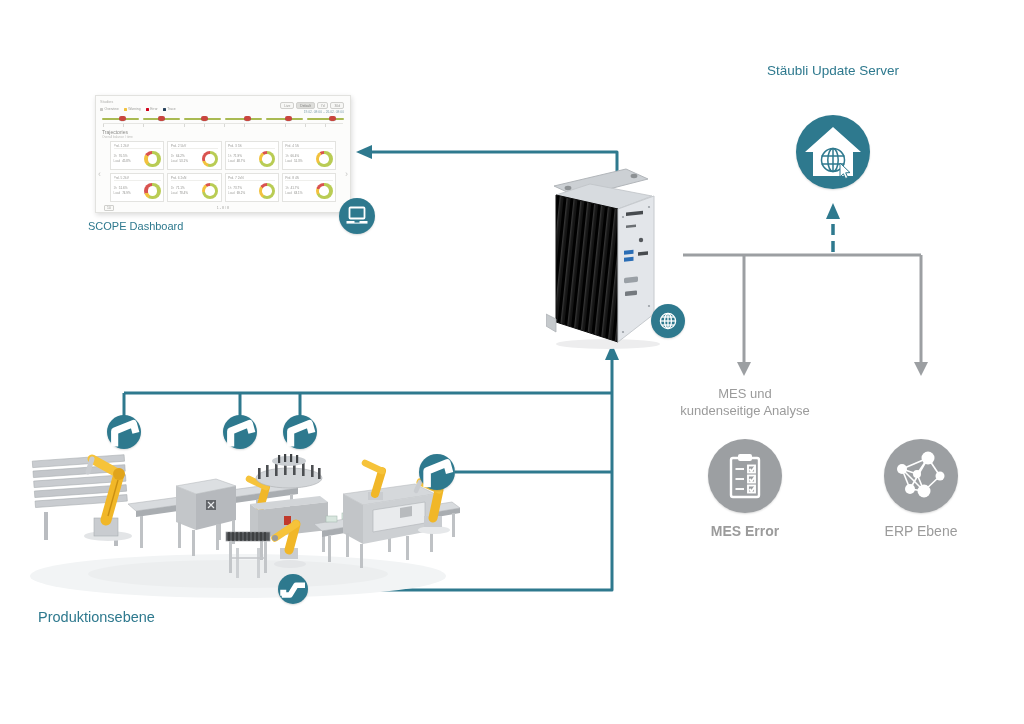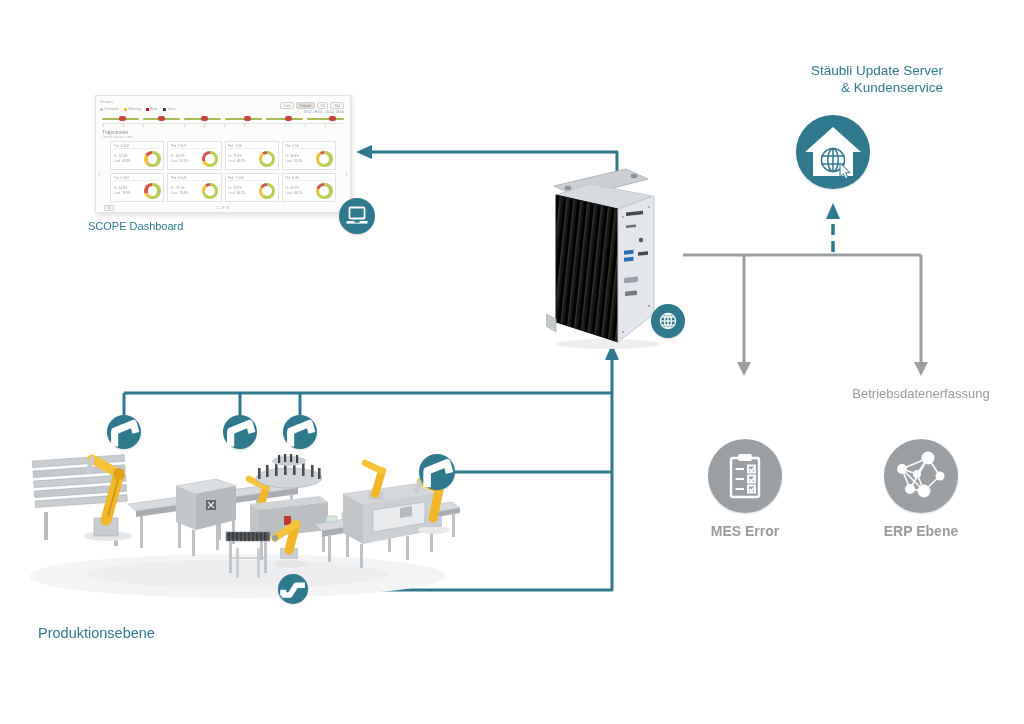--- a/index.html
+++ b/index.html
@@ -245,23 +245,22 @@
   <div class="abs teal-label" style="left:88px;top:220px;font-size:11px;">SCOPE Dashboard</div>
 
   <div class="circle-icon" style="left:339px;top:198px;width:36px;height:36px;">
     <svg width="36" height="36" viewBox="0 0 36 36">
       <rect x="10.5" y="9.5" width="15" height="11" rx="1" fill="none" stroke="#fff" stroke-width="1.8"></rect>
       <path d="M7.5,23 H28.5 V25.6 H7.5 Z" fill="#fff"></path>
       <rect x="15.5" y="23" width="5" height="1.6" fill="#2E798E"></rect>
     </svg>
   </div>
 
-  <div class="abs teal-label center" style="left:723px;top:62px;width:220px;font-size:13.5px;line-height:17px;text-align:right;">
+  <div class="abs teal-label center" style="left:723px;top:62px;width:220px;font-size:13.5px;line-height:17px;">
     <div>Stäubli Update Server</div>
-    <div>&amp; Kundenservice</div>
   </div>
   <div class="circle-icon" style="left:796px;top:115px;width:74px;height:74px;">
     <svg width="74" height="74" viewBox="0 0 74 74">
       <polygon points="37,12 9,37 17,37 17,61 57,61 57,37 65,37" fill="#fff"></polygon>
       <g stroke="#2E798E" fill="none" stroke-width="1.5">
         <circle cx="37" cy="45" r="11.5"></circle>
         <ellipse cx="37" cy="45" rx="5.2" ry="11.5"></ellipse>
         <line x1="25.5" y1="41" x2="48.5" y2="41"></line>
         <line x1="25.5" y1="49" x2="48.5" y2="49"></line>
         <line x1="37" y1="33.5" x2="37" y2="56.5"></line>
@@ -313,41 +312,44 @@
         <circle cx="17" cy="17" r="7.6"></circle>
         <ellipse cx="17" cy="17" rx="3.4" ry="7.6"></ellipse>
         <line x1="9.4" y1="17" x2="24.6" y2="17"></line>
         <line x1="10.8" y1="13" x2="23.2" y2="13"></line>
         <line x1="10.8" y1="21" x2="23.2" y2="21"></line>
         <line x1="17" y1="9.4" x2="17" y2="24.6"></line>
       </g>
     </svg>
   </div>
 
+  <div class="abs gray-label center" style="left:660px;top:385px;width:170px;font-size:13px;line-height:17px;">
+    <div>MES und</div>
+    <div>kundenseitige Analyse</div>
+  </div>
   <div class="circle-icon gray" style="left:708px;top:439px;width:74px;height:74px;">
     <svg width="74" height="74" viewBox="0 0 74 74">
       <rect x="23" y="19" width="28" height="39" rx="2" fill="none" stroke="#fff" stroke-width="2.4"></rect>
       <rect x="30" y="15" width="14" height="7" rx="2" fill="#fff"></rect>
       <g stroke="#fff" stroke-width="1.9" fill="none">
         <line x1="27.5" y1="30" x2="36" y2="30"></line>
           <rect x="40" y="26.5" width="7" height="7"></rect>
           <path d="M41.5,30 l2,2.2 3-4"></path>
         <line x1="27.5" y1="40" x2="36" y2="40"></line>
           <rect x="40" y="36.5" width="7" height="7"></rect>
           <path d="M41.5,40 l2,2.2 3-4"></path>
         <line x1="27.5" y1="50" x2="36" y2="50"></line>
           <rect x="40" y="46.5" width="7" height="7"></rect>
           <path d="M41.5,50 l2,2.2 3-4"></path>
       </g>
     </svg>
   </div>
   <div class="abs gray-label center" style="left:678px;top:523px;width:134px;font-size:14px;font-weight:bold;">MES Error</div>
 
   <div class="abs gray-label center" style="left:828px;top:385px;width:186px;font-size:13px;line-height:17px;">
-    <div>Betriebsdatenerfassung</div>
   </div>
   <div class="circle-icon gray" style="left:884px;top:439px;width:74px;height:74px;">
     <svg width="74" height="74" viewBox="0 0 74 74">
       <g stroke="#fff" stroke-width="1.6">
         <line x1="44" y1="19" x2="18" y2="30"></line>
           <line x1="44" y1="19" x2="33" y2="35"></line>
           <line x1="44" y1="19" x2="56" y2="37"></line>
         <line x1="18" y1="30" x2="33" y2="35"></line>
           <line x1="18" y1="30" x2="26" y2="50"></line>
           <line x1="18" y1="30" x2="40" y2="52"></line>
@@ -359,21 +361,21 @@
       <g fill="#fff">
         <circle cx="44" cy="19" r="6.5"></circle>
           <circle cx="18" cy="30" r="5"></circle>
           <circle cx="33" cy="35" r="4"></circle>
         <circle cx="56" cy="37" r="4.5"></circle>
           <circle cx="26" cy="50" r="5"></circle>
           <circle cx="40" cy="52" r="6.5"></circle>
       </g>
     </svg>
   </div>
-  <div class="abs gray-label center" style="left:854px;top:523px;width:134px;font-size:14px;font-weight:bold;">ERP Ebene</div>
+  <div class="abs gray-label center" style="left:854px;top:523px;width:134px;font-size:14px;font-weight:normal;">ERP Ebene</div>
 
   <svg class="abs" style="left:28px;top:424px;" width="444" height="186" viewBox="0 0 444 186">
     <ellipse cx="210" cy="152" rx="208" ry="22" fill="#f2f4f5"></ellipse>
     <ellipse cx="210" cy="150" rx="150" ry="14" fill="#eceeef"></ellipse>
 
     <g>
       <g transform="rotate(-4 50 60)">
         <rect x="6" y="34" width="92" height="6.5" fill="#c9ccd0" stroke="#a9adb1" stroke-width="0.6"></rect>
         <rect x="6" y="44" width="92" height="6.5" fill="#c4c7cb" stroke="#a9adb1" stroke-width="0.6"></rect>
         <rect x="6" y="54" width="92" height="6.5" fill="#c9ccd0" stroke="#a9adb1" stroke-width="0.6"></rect>
@@ -524,15 +526,15 @@
         <path d="M -5.5 8.5 L -5.5 -0.5 L 5.5 -5 L 7 0.5" fill="none" stroke="#fff" stroke-width="4.2" stroke-linejoin="round"></path>
       </svg>
   </div>
   <div class="circle-icon" style="left:278px;top:574px;width:30px;height:30px;">
     <svg width="30" height="30" viewBox="-10 -10 20 20">
         <path d="M -7.5 4 H -2 L 2 -2.5 H 8" fill="none" stroke="#fff" stroke-width="3.6" stroke-linejoin="round"></path>
         <rect x="-8.5" y="0.5" width="4" height="4" fill="#fff"></rect>
       </svg>
   </div>
 
-  <div class="abs teal-label" style="left:38px;top:609px;font-size:14.5px;margin-top:16px;">Produktionsebene</div>
+  <div class="abs teal-label" style="left:38px;top:609px;font-size:14.5px;">Produktionsebene</div>
 
 </div>
 
 </body></html>

